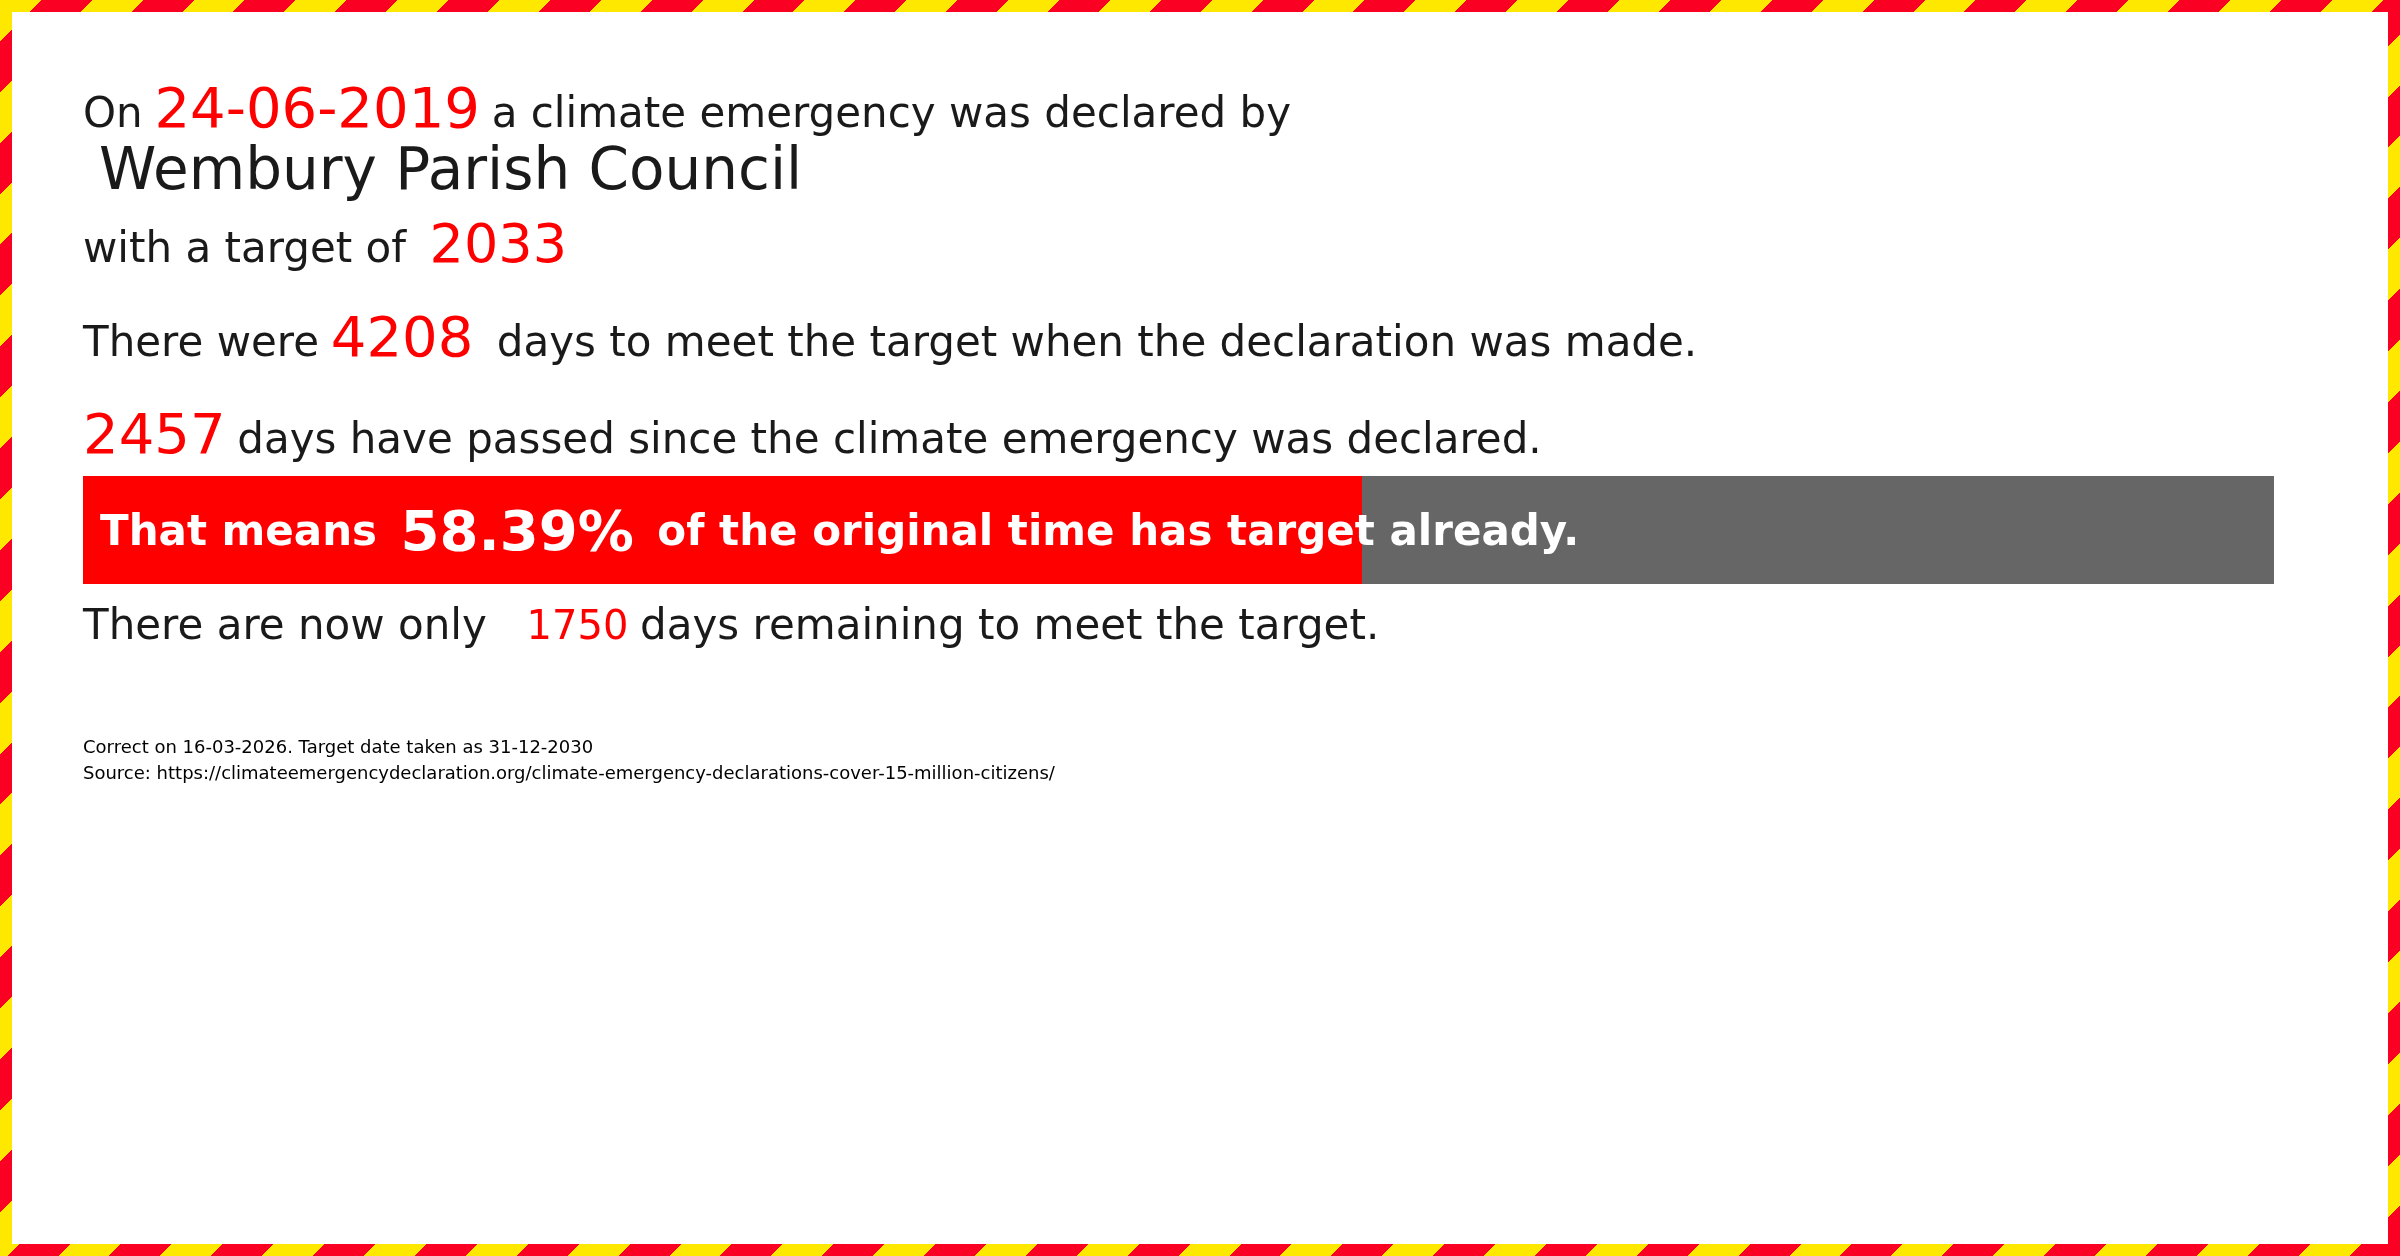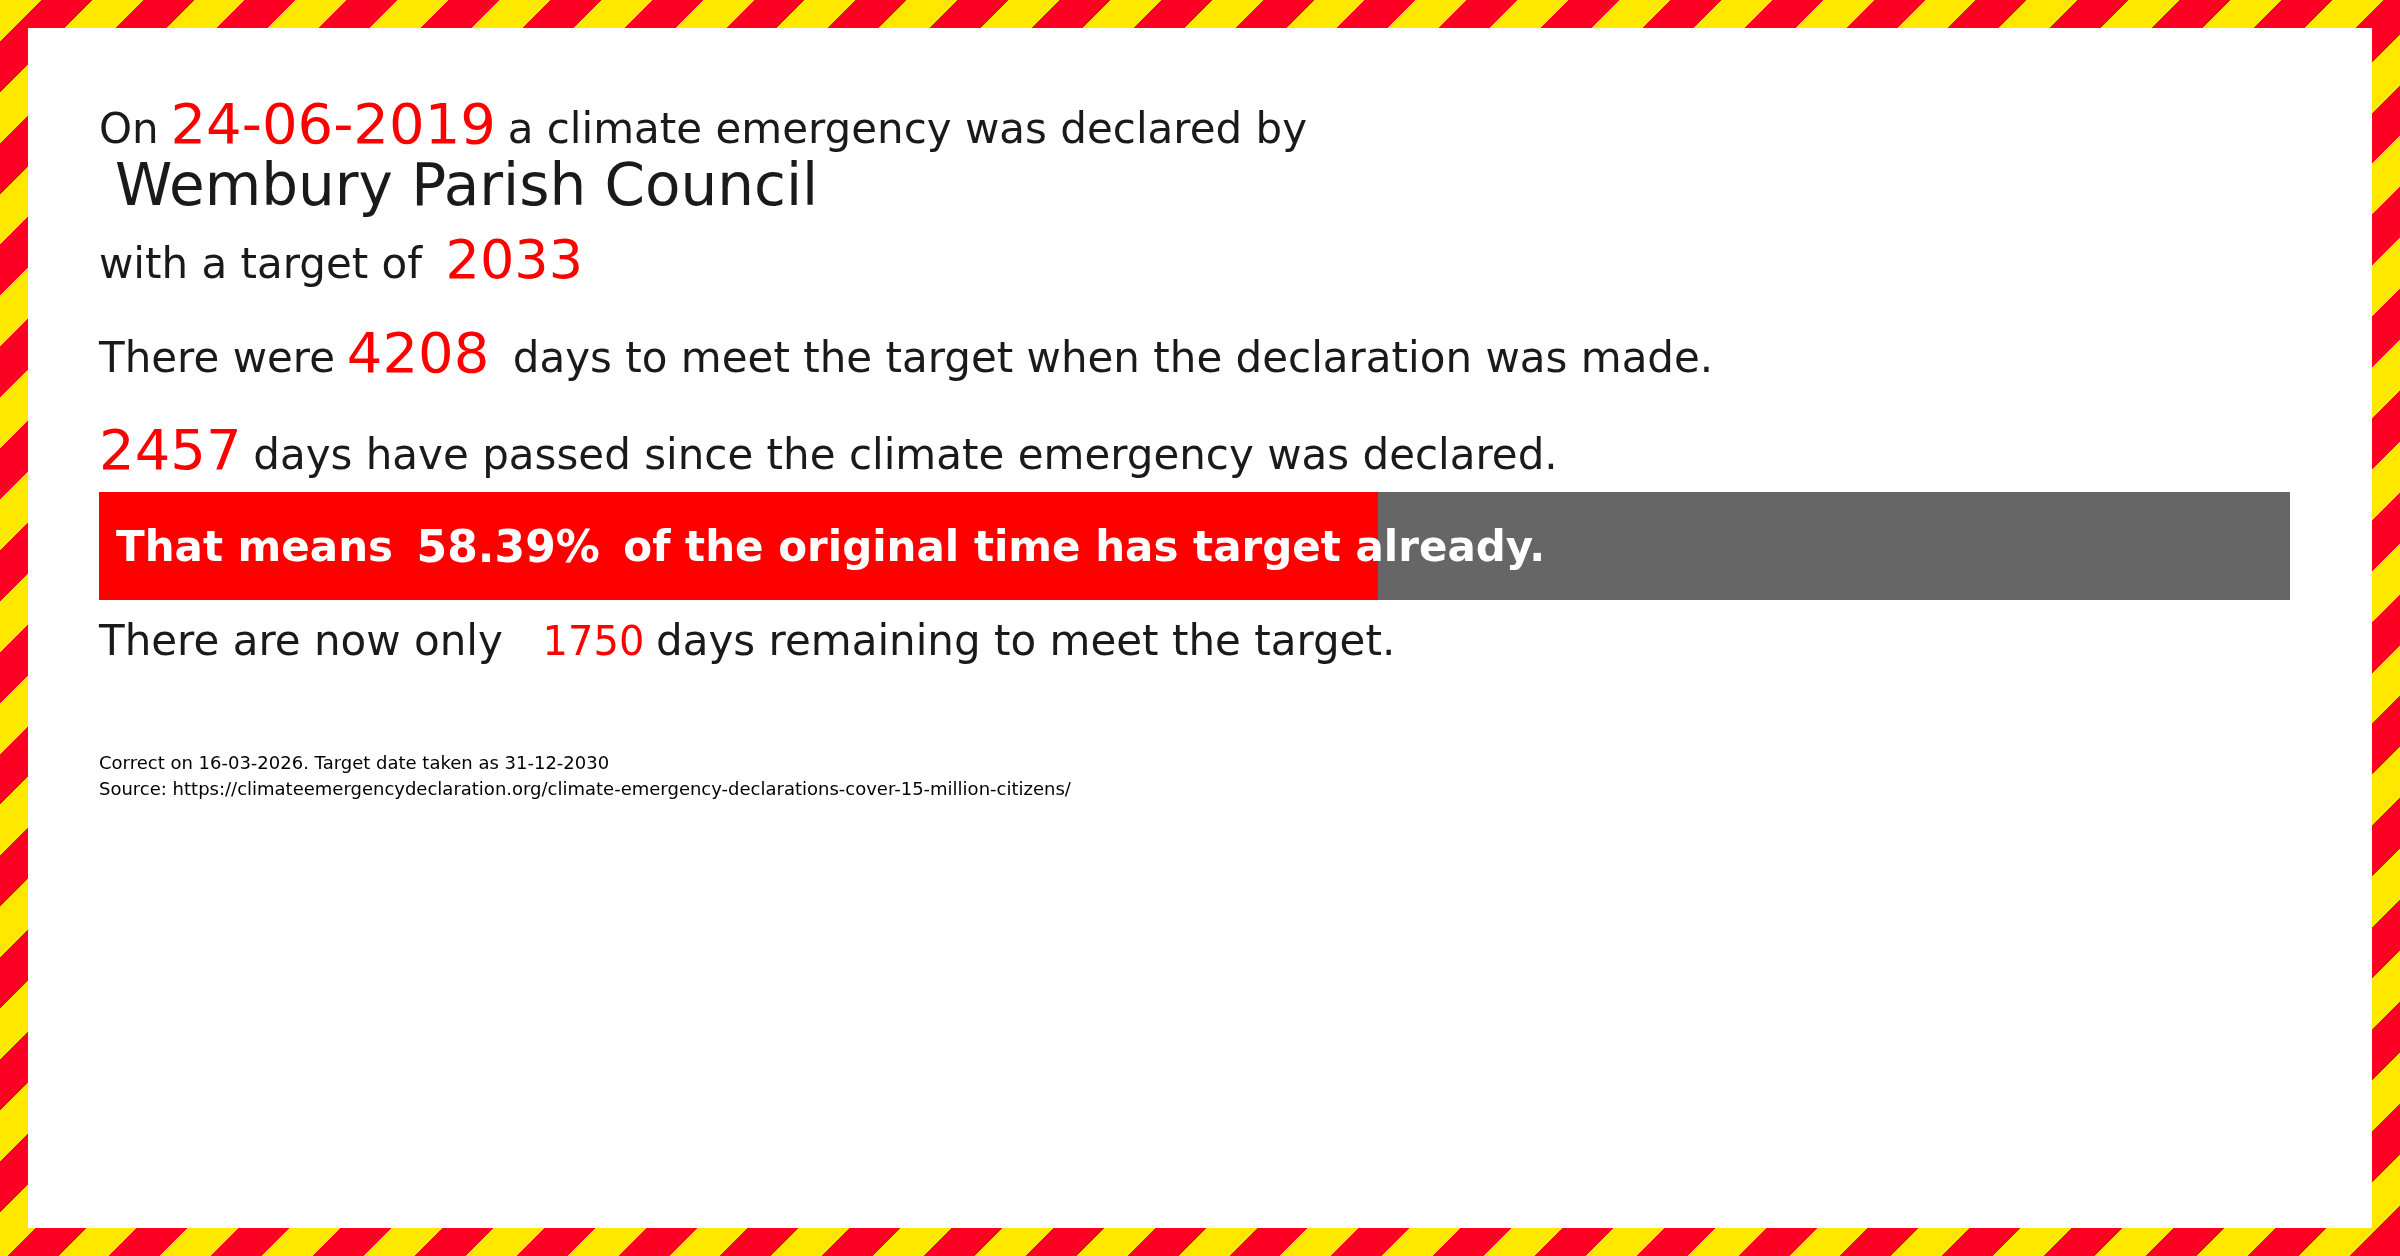--- a/index.html
+++ b/index.html
@@ -13,21 +13,21 @@
     font-family: "DejaVu Sans", "Liberation Sans", sans-serif;
     overflow: hidden;
   }
 
   
   #poster {
     position: relative;
     box-sizing: border-box;
     width: 2400px;
     height: 1256px;
-    padding: 28px;
+    padding: 12px;
     background-color: #ffe800;
     background-image: repeating-linear-gradient(
         -45deg,
         #fa0023 0px,
         #fa0023 36px,
         #ffe800 36px,
         #ffe800 72px
     );
   }
 
@@ -129,21 +129,21 @@
     left: 17px;
     top: 0;
     height: 100%;
     display: flex;
     align-items: center;
     color: #ffffff;
     font-size: 42px;
     white-space: nowrap;
   }
   #progress-label .pct {
-    font-size: 44px;
+    font-size: 56px;
   }
 
   #line-remaining {
     position: absolute;
     left: 0;
     top: 592px;
     font-size: 42px;
   }
   #line-remaining .num {
     font-size: 40px;

